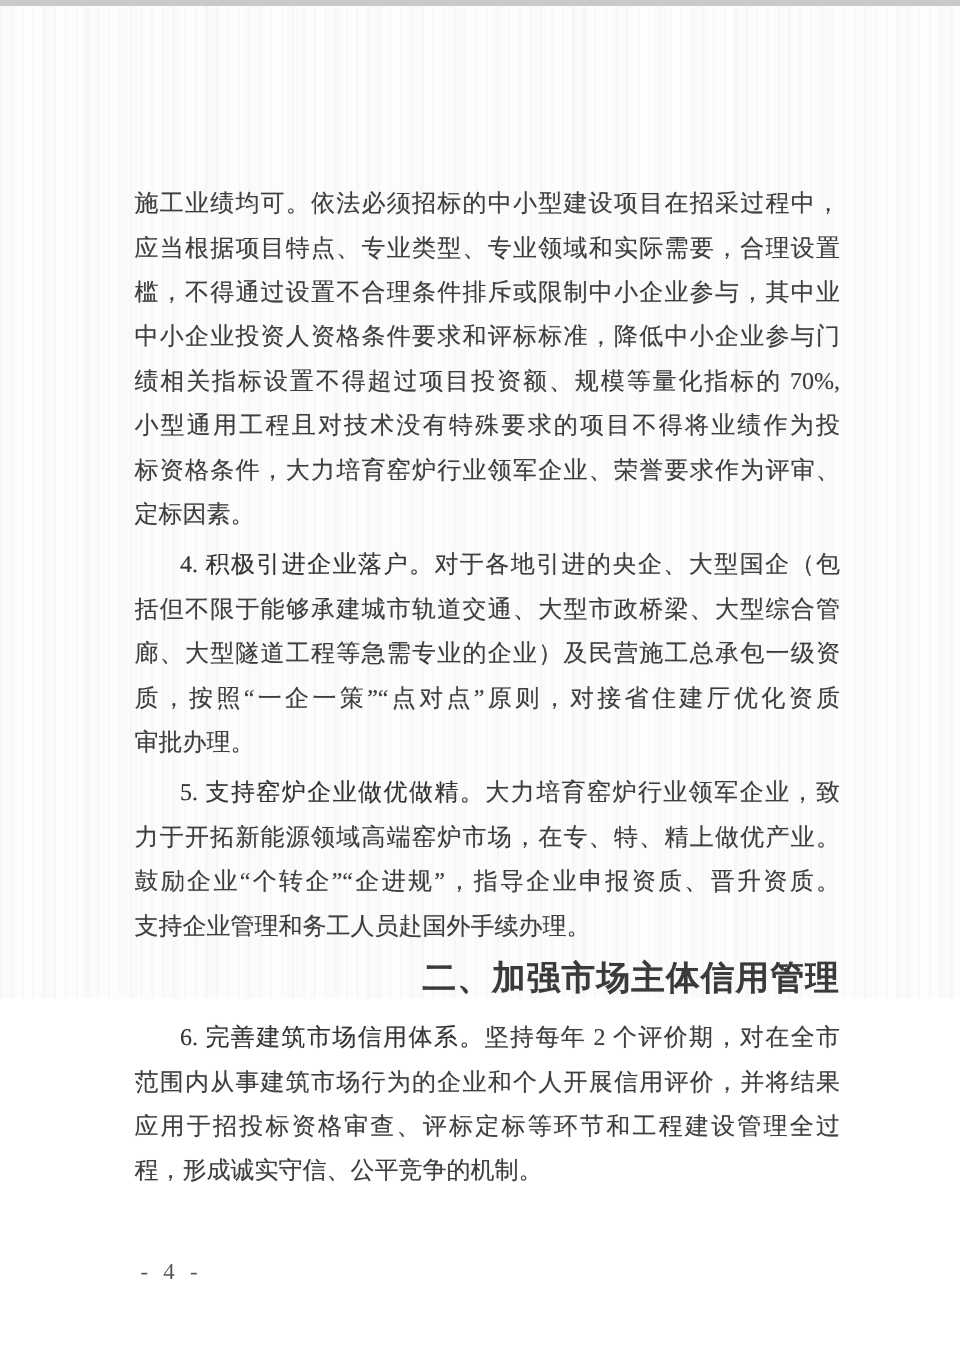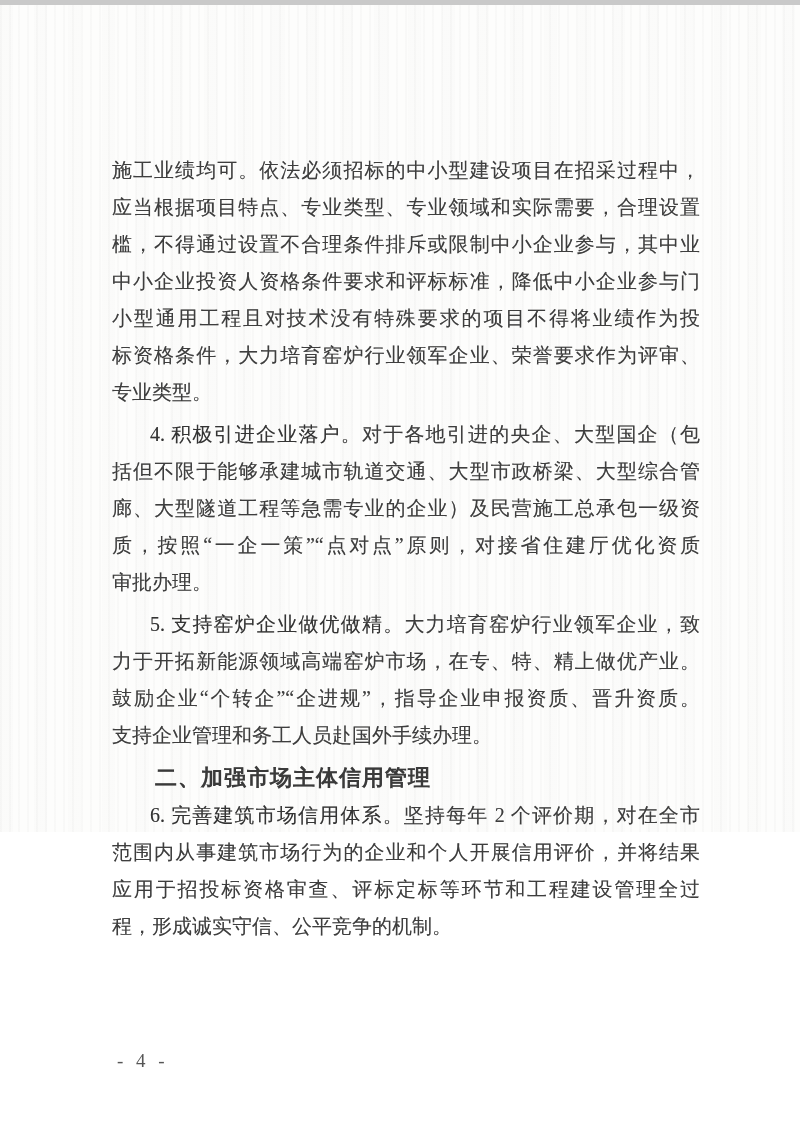--- a/index.html
+++ b/index.html
@@ -40,29 +40,29 @@
     font-size: 20px;
     line-height: 37px;
     text-align: justify;
     text-align-last: justify;
     text-justify: inter-character;
   }
   .line.short { text-align-last: left; }
   .line.firstline { text-indent: 38px; }
   .lead { font-weight: normal; color: #343434; }
   .section-heading {
-    margin: 0 0 1px 0;
+    margin: 0 0 14px 0;
     padding-left: 43px;
     font-family: "Liberation Sans", sans-serif;
     font-weight: bold;
-    font-size: 22px;
+    font-size: 28px;
     line-height: 37px;
     letter-spacing: 1px;
     color: #3a3a3a;
-    text-align: left;
+    text-align: right;
   }
   .page-number {
     position: absolute;
     left: 117px;
     top: 1050px;
     font-size: 19px;
     letter-spacing: 4px;
     color: #565656;
     font-family: "Liberation Serif", serif;
   }
@@ -73,23 +73,24 @@
 <div class="page">
   <div class="scan-strip"></div>
 
   <div class="doc-body">
 
     <p class="para">
       <span class="line">施工业绩均可。依法必须招标的中小型建设项目在招采过程中，</span>
       <span class="line">应当根据项目特点、专业类型、专业领域和实际需要，合理设置</span>
       <span class="line">槛，不得通过设置不合理条件排斥或限制中小企业参与，其中业</span>
       <span class="line">中小企业投资人资格条件要求和评标标准，降低中小企业参与门</span>
+      <span class="line">绩相关指标设置不得超过项目投资额、规模等量化指标的 70%,</span>
       <span class="line">小型通用工程且对技术没有特殊要求的项目不得将业绩作为投</span>
       <span class="line">标资格条件，大力培育窑炉行业领军企业、荣誉要求作为评审、</span>
-      <span class="line short">专业类型。</span>
+      <span class="line short">定标因素。</span>
     </p>
 
     <p class="para">
       <span class="line firstline"><b class="lead">4. 积极引进企业落户。</b><span>对于各地引进的央企、大型国企（包</span></span>
       <span class="line">括但不限于能够承建城市轨道交通、大型市政桥梁、大型综合管</span>
       <span class="line">廊、大型隧道工程等急需专业的企业）及民营施工总承包一级资</span>
       <span class="line">质，按照“一企一策”“点对点”原则，对接省住建厅优化资质</span>
       <span class="line short">审批办理。</span>
     </p>
 

